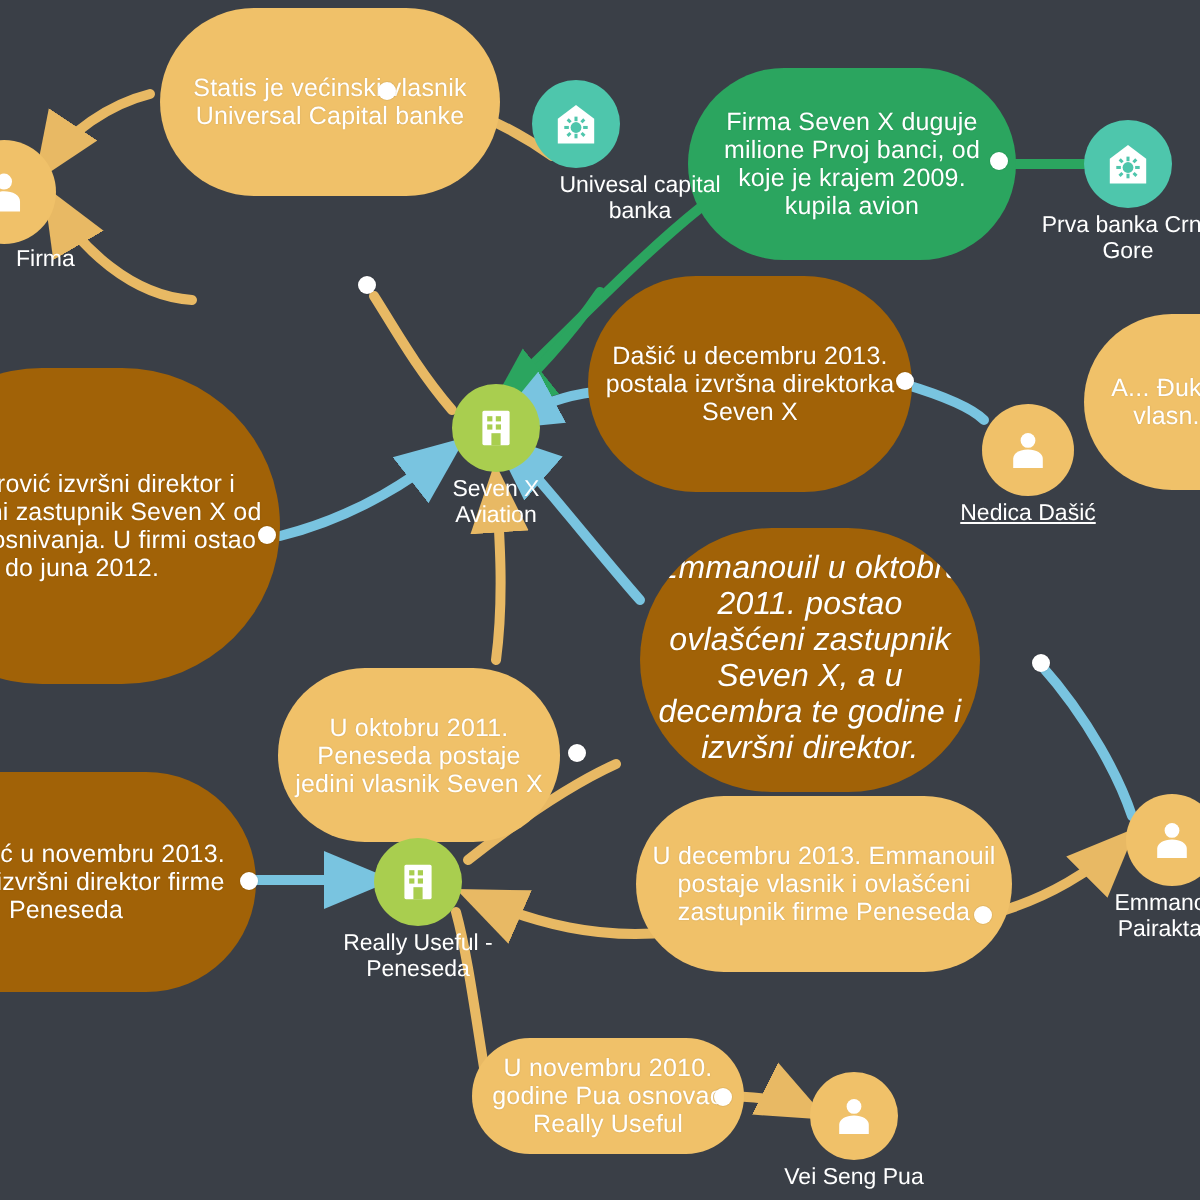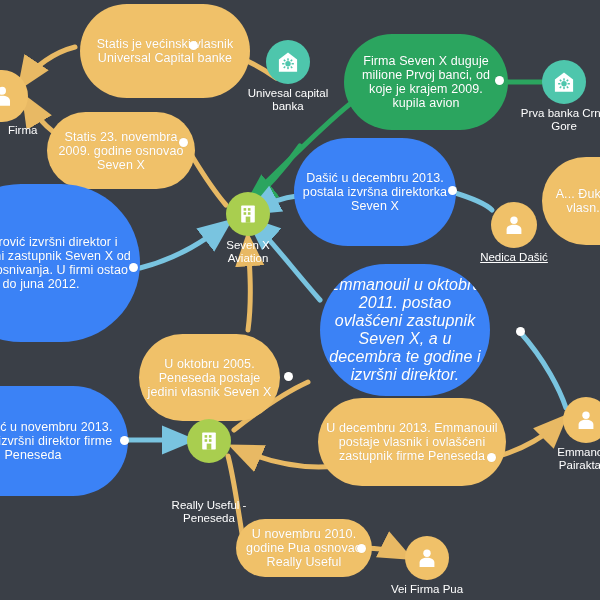--- a/index.html
+++ b/index.html
@@ -31,21 +31,21 @@
     text-align: center;
     color: #ffffff;
     line-height: 1.12;
     letter-spacing: .1px;
     padding: 4px 8px;
     border-radius: 999px;
     overflow: hidden;
     text-shadow: 0 0 1px rgba(0,0,0,.12);
   }
   .bubble.orange { background: #f0c169; }
-  .bubble.blue   { background: #3b82f6; }
+  .bubble.blue   { background: #a16207; }
   .bubble.green  { background: #2ba55f; }
 
   .bubble span { display: block; width: 100%; }
 
   
   .entity {
     position: absolute;
     width: 0; height: 0;
   }
   .entity .disc {
@@ -133,23 +133,20 @@
       <path class="e-orange" d="M244,546 C238,510 234,478 228,456"></path>
       <path class="e-orange" d="M360,548 C382,548 396,551 406,556" marker-end="url(#ar-o)"></path>
     </g>
   </svg>
 
   <div class="bubble orange" style="left:80px; top:4px; width:170px; height:94px; font-size:12.5px;">
     <span>Statis je većinski vlasnik Universal Capital banke</span>
   </div>
   <div class="dot" style="left:189px; top:41px;"></div>
 
-  <div class="bubble orange" style="left:47px; top:112px; width:148px; height:77px; font-size:12.5px;">
-    <span>Statis 23. novembra 2009. godine osnovao Seven X</span>
-  </div>
   <div class="dot" style="left:179px; top:138px;"></div>
 
   <div class="bubble green" style="left:344px; top:34px; width:164px; height:96px; font-size:12.5px;text-align:center;">
     <span>Firma Seven X duguje milione Prvoj banci, od koje je krajem 2009. kupila avion</span>
   </div>
   <div class="dot" style="left:495px; top:76px;"></div>
 
   <div class="bubble blue" style="left:294px; top:138px; width:162px; height:108px; font-size:12.5px;">
     <span>Dašić u decembru 2013. postala izvršna direktorka Seven X</span>
   </div>
@@ -163,21 +160,21 @@
     <span>Velimirović izvršni direktor i ovlašćeni zastupnik Seven X od njenog osnivanja. U firmi ostao do juna 2012.</span>
   </div>
   <div class="dot" style="left:129px; top:263px;"></div>
 
   <div class="bubble blue" style="left:320px; top:264px; width:170px; height:132px; font-size:16px;font-style:italic;">
     <span>Emmanouil u oktobru 2011. postao ovlašćeni zastupnik Seven X, a u decembra te godine i izvršni direktor.</span>
   </div>
   <div class="dot" style="left:516px; top:327px;"></div>
 
   <div class="bubble orange" style="left:139px; top:334px; width:141px; height:87px; font-size:12.5px;">
-    <span>U  oktobru 2005. Peneseda postaje jedini vlasnik Seven X</span>
+    <span>U  oktobru 2011. Peneseda postaje jedini vlasnik Seven X</span>
   </div>
   <div class="dot" style="left:284px; top:372px;"></div>
 
   <div class="bubble blue" style="left:-62px; top:386px; width:190px; height:110px; font-size:12.5px;">
     <span>Ivančević u novembru 2013. postaje izvršni direktor firme Peneseda</span>
   </div>
   <div class="dot" style="left:120px; top:436px;"></div>
 
   <div class="bubble orange" style="left:318px; top:398px; width:188px; height:88px; font-size:12.5px;">
     <span>U decembru 2013. Emmanouil postaje vlasnik i ovlašćeni zastupnik firme Peneseda</span>
@@ -209,21 +206,21 @@
           <rect x="11.3" y="16.5" width="1.4" height="2.1"></rect>
           <rect x="6.6" y="12.9" width="2.1" height="1.4"></rect>
           <rect x="15.3" y="12.9" width="2.1" height="1.4"></rect>
           <rect x="8.1" y="9.6" width="1.4" height="1.9" transform="rotate(-45 8.8 10.5)"></rect>
           <rect x="14.5" y="15.9" width="1.4" height="1.9" transform="rotate(-45 15.2 16.8)"></rect>
           <rect x="14.5" y="9.6" width="1.4" height="1.9" transform="rotate(45 15.2 10.5)"></rect>
           <rect x="8.1" y="15.9" width="1.4" height="1.9" transform="rotate(45 8.8 16.8)"></rect>
         </g>
       </svg>
     </div>
-    <div class="caption" style="top:25px;">Univesal capital
+    <div class="caption" style="top:25px;margin-left:32px;">Univesal capital
 banka</div>
   </div>
 
   <div class="entity" style="left:564px; top:82px;">
     <div class="disc teal" style="left:-22px; top:-22px; width:44px; height:44px;">
       <svg width="26" height="26" viewBox="0 0 24 24" aria-hidden="true">
         <path d="M12 3.2 3.6 9.6V21h16.8V9.6z" fill="#fff"></path>
         <circle cx="12" cy="13.6" r="2.5" fill="#4ec6ac"></circle>
         <g fill="#4ec6ac">
           <rect x="11.3" y="8.6" width="1.4" height="2.1"></rect>
@@ -285,27 +282,27 @@
         <rect x="5.2" y="3.4" width="13.6" height="17.2" rx="0.8" fill="#fff"></rect>
         <g fill="#a9ce4f">
           <rect x="7.6" y="6.1" width="2.6" height="2.6"></rect>
           <rect x="11.9" y="6.1" width="2.6" height="2.6"></rect>
           <rect x="7.6" y="10.2" width="2.6" height="2.6"></rect>
           <rect x="11.9" y="10.2" width="2.6" height="2.6"></rect>
           <rect x="9.7" y="14.6" width="4.6" height="6.1"></rect>
         </g>
       </svg>
     </div>
-    <div class="caption" style="top:25px;margin-top:33px;">Really Useful -
+    <div class="caption" style="top:25px;">Really Useful -
 Peneseda</div>
   </div>
 
   <div class="entity" style="left:427px; top:558px;">
     <div class="disc orange" style="left:-22px; top:-22px; width:44px; height:44px;">
       <svg width="24" height="24" viewBox="0 0 24 24" aria-hidden="true">
         <circle cx="12" cy="7.2" r="3.7" fill="#fff"></circle>
         <path d="M4.6 21v-4.6c0-2.9 3.3-4.7 7.4-4.7s7.4 1.8 7.4 4.7V21z" fill="#fff"></path>
       </svg>
     </div>
-    <div class="caption" style="top:25px;">Vei Firma Pua</div>
+    <div class="caption" style="top:25px;">Vei Seng Pua</div>
   </div>
 
 </div>
 
 </body></html>

